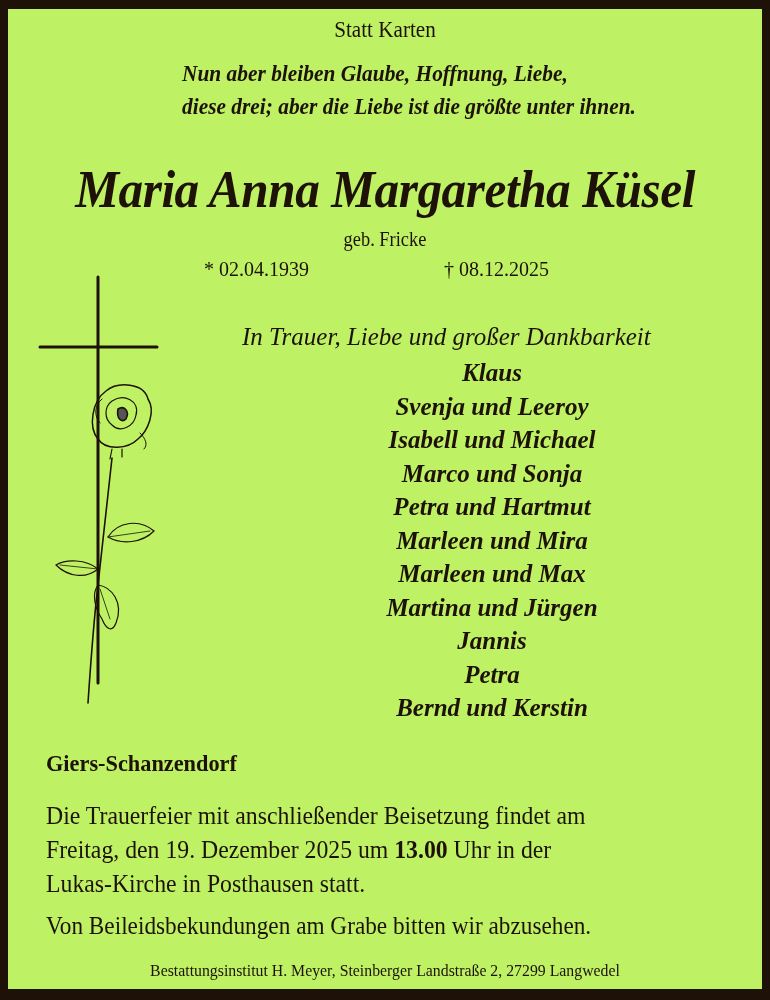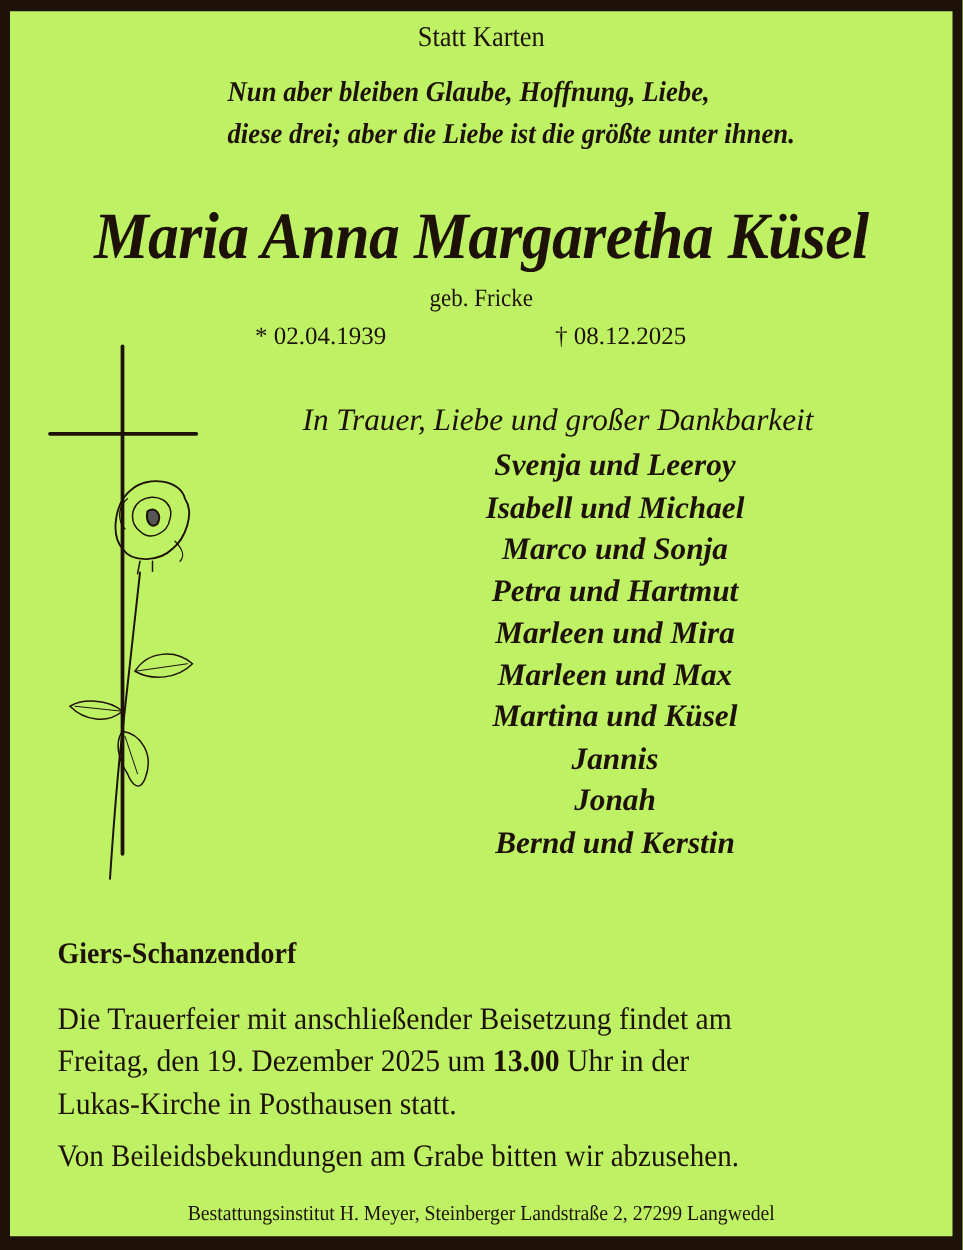--- a/index.html
+++ b/index.html
@@ -65,29 +65,30 @@
       <path d="M62 296 C50 286, 30 286, 20 292 C32 304, 50 306, 62 296 Z" stroke-width="1.2"></path>
       <path d="M62 296 L24 292" stroke-width="0.8"></path>
 
       <path d="M62 312 C76 314, 88 330, 80 350 C76 360, 70 356, 66 346 C58 334, 56 320, 62 312 Z" stroke-width="1.2"></path>
       <path d="M64 316 L74 346" stroke-width="0.8"></path>
     </g>
   </svg>
 
   <div class="abs mourn">In Trauer, Liebe und großer Dankbarkeit</div>
   <div class="family">
+    <div>Klaus</div>
     <div>Svenja und Leeroy</div>
     <div>Isabell und Michael</div>
     <div>Marco und Sonja</div>
     <div>Petra und Hartmut</div>
     <div>Marleen und Mira</div>
     <div>Marleen und Max</div>
-    <div>Martina und Küsel</div>
+    <div>Martina und Jürgen</div>
     <div>Jannis</div>
-    <div>Jonah</div>
+    <div>Petra</div>
     <div>Bernd und Kerstin</div>
   </div>
 
   <div class="abs place">Giers-Schanzendorf</div>
 
   <div class="ceremony">
     <div>Die Trauerfeier mit anschließender Beisetzung findet am</div>
     <div><span>Freitag, den 19. Dezember 2025 um </span><b>13.00</b><span> Uhr in der</span></div>
     <div>Lukas-Kirche in Posthausen statt.</div>
   </div>

